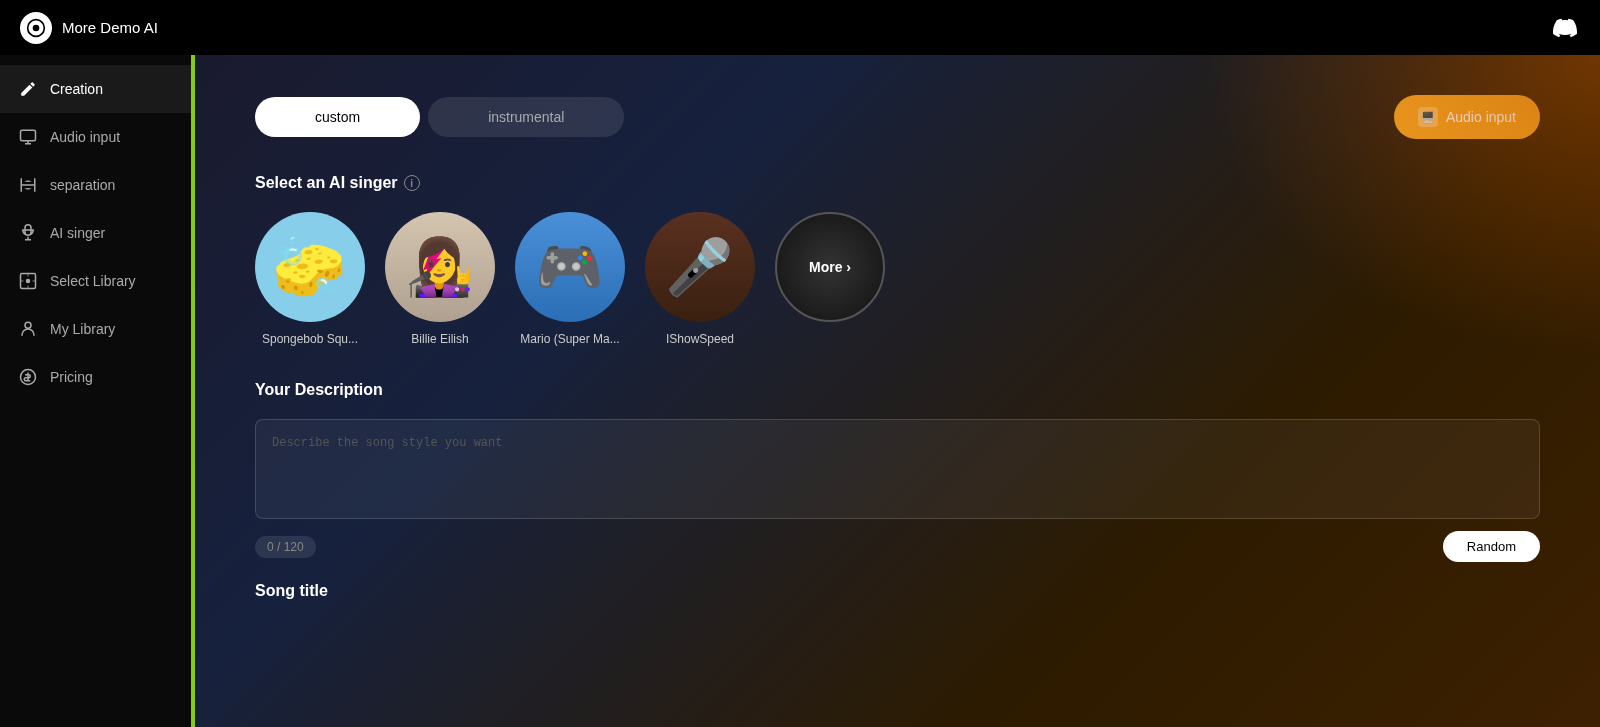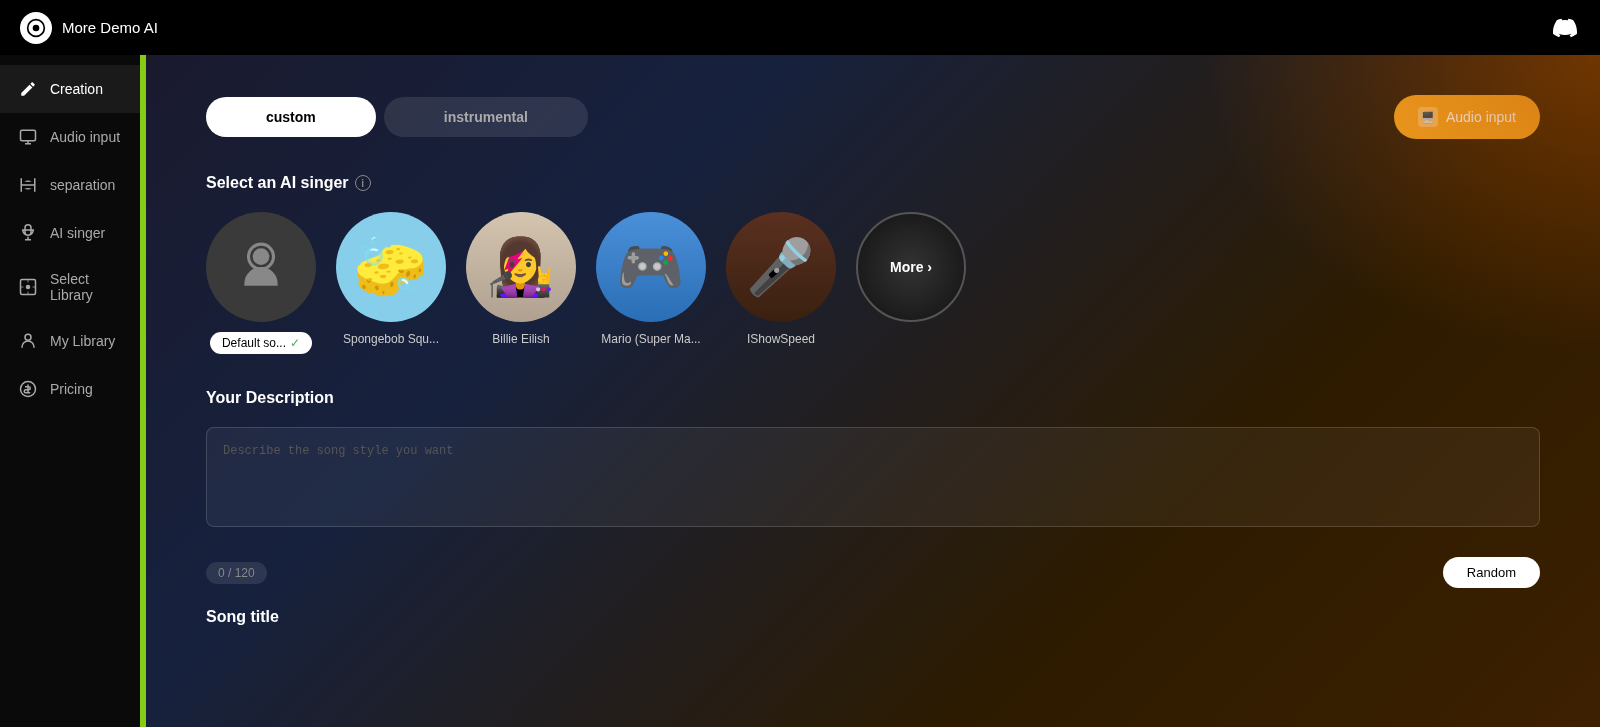--- a/index.html
+++ b/index.html
@@ -63,27 +63,27 @@
 
     
     .main-layout {
       display: flex;
       flex: 1;
       overflow: hidden;
     }
 
     
     .sidebar {
-      width: 146px;
+      width: 195px;
       background: #0a0a0a;
       flex-shrink: 0;
       display: flex;
       flex-direction: column;
       padding: 10px 0;
-      border-right: 6px solid #84cc16;
+      border-right: 4px solid #84cc16;
     }
     .sidebar-item {
       display: flex;
       align-items: center;
       gap: 12px;
       padding: 14px 18px;
       cursor: pointer;
       color: #aaa;
       font-size: 14px;
       transition: background 0.2s;
@@ -139,21 +139,21 @@
       align-items: center;
       gap: 0;
       margin-bottom: 35px;
     }
     .tab-btn {
       padding: 12px 60px;
       border-radius: 50px;
       border: none;
       cursor: pointer;
       font-size: 14px;
-      font-weight: 700;
+      font-weight: 400;
       transition: all 0.2s;
     }
     .tab-btn.active {
       background: #fff;
       color: #000;
     }
     .tab-btn.inactive {
       background: rgba(255,255,255,0.1);
       color: #aaa;
     }
@@ -336,21 +336,21 @@
       font-family: 'Courier New', monospace;
       outline: none;
     }
     .description-textarea::placeholder {
       color: #555;
     }
     .desc-footer {
       display: flex;
       justify-content: space-between;
       align-items: center;
-      margin-top: 26px;
+      margin-top: 8px;
     }
     .char-count {
       background: rgba(255,255,255,0.1);
       border-radius: 50px;
       padding: 4px 12px;
       font-size: 12px;
       color: #888;
     }
     .random-btn {
       background: #fff;
@@ -474,33 +474,20 @@
     </div>
 
     
     <div class="section-title">
       <span>Select an AI singer</span>
       <div class="info-icon">i</div>
     </div>
 
     <div class="singers-row">
 
-      <div class="singer-item">
-        <div class="singer-avatar default-bg">
-          <svg viewBox="0 0 24 24" fill="#888">
-            <circle cx="12" cy="7" r="4"></circle>
-            <circle cx="12" cy="7" r="6" fill="none" stroke="#888" stroke-width="1.5"></circle>
-            <path d="M4 21v-1a8 8 0 0 1 16 0v1"></path>
-          </svg>
-        </div>
-        <div class="singer-badge">
-          <span>Default so...</span>
-          <span class="check-icon">✓</span>
-        </div>
-      </div>
 
       <div class="singer-item">
         <div class="singer-avatar spongebob-art"></div>
         <span class="singer-name">Spongebob Squ...</span>
       </div>
 
       <div class="singer-item">
         <div class="singer-avatar billie-art"></div>
         <span class="singer-name">Billie Eilish</span>
       </div>

